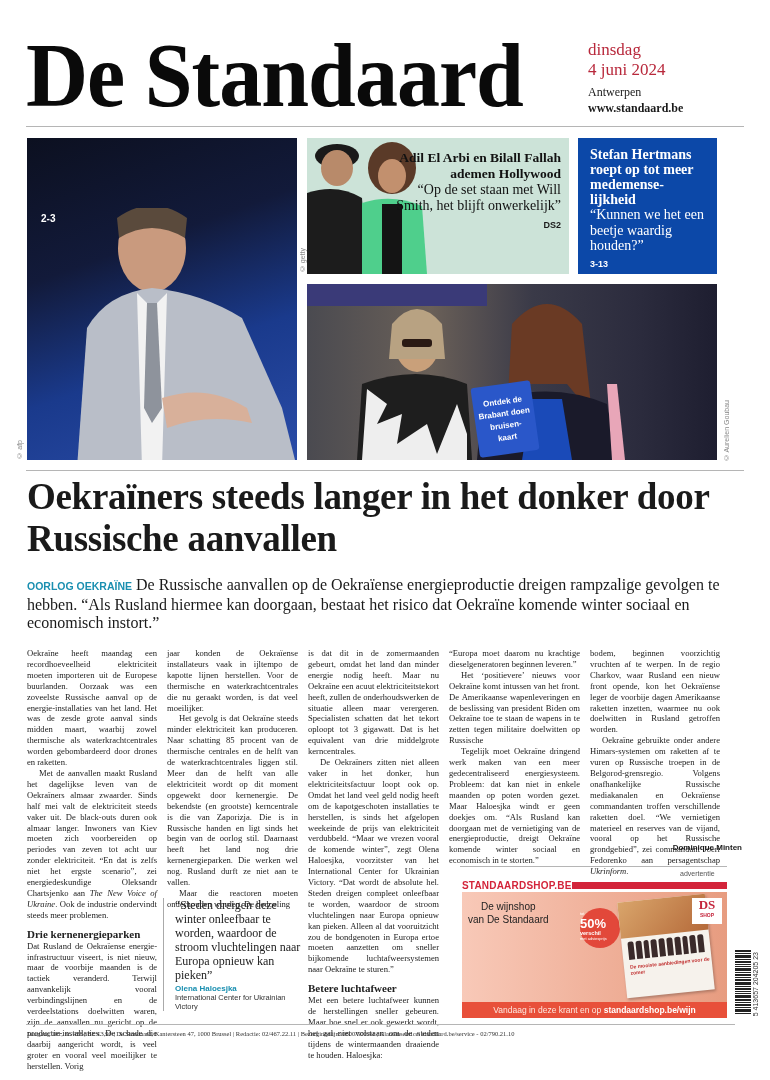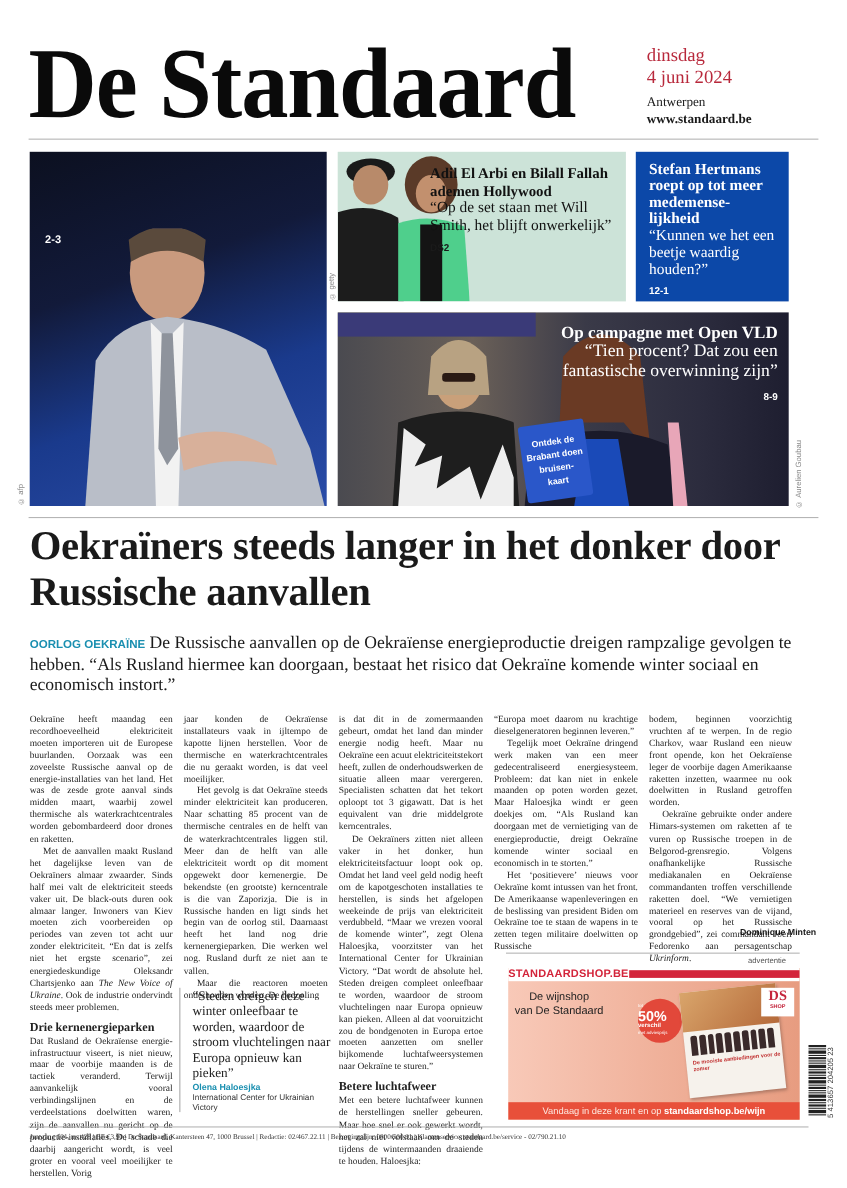--- a/index.html
+++ b/index.html
@@ -26,21 +26,21 @@
     background: linear-gradient(160deg, #0c1020 0%, #121a3a 35%, #1a3a8c 65%, #2a4ca8 100%); }
   .teaser-left .headline { position: absolute; left: 14px; top: 10px; width: 250px; color: #fff;
     font-family: "Liberation Serif", serif; font-weight: bold; font-size: 19px; line-height: 21px; }
   .teaser-left .pages { position: absolute; left: 14px; top: 75px; color: #fff;
     font-family: "Liberation Sans", sans-serif; font-weight: bold; font-size: 10px; }
   .teaser-left .person { position: absolute; left: 40px; top: 70px; width: 230px; height: 260px; }
   .credit { font-family: "Liberation Sans", sans-serif; font-size: 7px; color: #888;
     writing-mode: vertical-rl; transform: rotate(180deg); position: absolute; }
 
   .teaser-mid { left: 307px; top: 138px; width: 262px; height: 136px; overflow: hidden; background: #cce3d8; }
-  .teaser-mid .text { position: absolute; right: 8px; top: 12px; width: 170px; text-align: left;
+  .teaser-mid .text { position: absolute; right: 8px; top: 12px; width: 170px; text-align: right;
     font-family: "Liberation Serif", serif; }
   .teaser-mid .title { font-weight: bold; font-size: 13.5px; line-height: 16px; color: #111; }
   .teaser-mid .quote { font-size: 14px; line-height: 16px; color: #111; }
   .teaser-mid .section { font-family: "Liberation Sans", sans-serif; font-weight: bold; font-size: 9px; margin-top: 6px; }
 
   .teaser-right { left: 578px; top: 138px; width: 139px; height: 136px; background: #0c48a8; color: #fff; padding: 9px 12px; }
   .teaser-right .title { font-family: "Liberation Serif", serif; font-weight: bold; font-size: 14px; line-height: 15px; }
   .teaser-right .quote { font-family: "Liberation Serif", serif; font-size: 14px; line-height: 15.5px; }
   .teaser-right .pages { font-family: "Liberation Sans", sans-serif; font-weight: bold; font-size: 9px; margin-top: 5px; }
 
@@ -143,21 +143,21 @@
     <div class="title">Adil El Arbi en Bilall Fallah ademen Hollywood</div>
     <div class="quote">“Op de set staan met Will Smith, het blijft onwerkelijk”</div>
     <div class="section">DS2</div>
   </div>
 </div>
 <div class="credit" style="left:299px; top:248px;">© getty</div>
 
 <div class="abs teaser-right">
   <div class="title">Stefan Hertmans roept op tot meer medemense­lijkheid</div>
   <div class="quote">“Kunnen we het een beetje waardig houden?”</div>
-  <div class="pages">12-1</div>
+  <div class="pages">3-13</div>
 </div>
 
 <div class="abs teaser-wide">
   <svg style="position:absolute;left:0;top:0;" width="410" height="176" viewBox="0 0 410 176">
     <rect x="0" y="0" width="180" height="22" fill="#3a3a78"></rect>
     <ellipse cx="110" cy="60" rx="22" ry="28" fill="#c9a07a"></ellipse>
     <path d="M85 40 Q110 10 135 40 L138 75 L82 75 Z" fill="#b8a282"></path>
     <rect x="95" y="55" width="30" height="8" rx="3" fill="#2a1a14"></rect>
     <path d="M55 100 Q110 80 160 100 L165 176 L50 176 Z" fill="#1e1e1e"></path>
     <path d="M60 105 L80 120 L70 140 L95 130 L90 160 L120 140 L130 170 L150 120 L160 150 L160 176 L55 176 Z" fill="#eeeeee"></path>
@@ -165,25 +165,20 @@
     <path d="M205 40 Q240 0 275 40 L285 130 L260 100 L220 100 L200 130 Z" fill="#6a3a24"></path>
     <path d="M175 120 Q240 95 300 120 L310 176 L170 176 Z" fill="#1a1a2a"></path>
     <path d="M225 115 L255 115 L265 176 L215 176 Z" fill="#1a4ab8"></path>
     <path d="M300 100 L310 100 L318 176 L305 176 Z" fill="#e8a6b8"></path>
     <rect x="168" y="100" width="60" height="70" rx="3" fill="#2a57c9" transform="rotate(-8 198 135)"></rect>
     <text x="198" y="120" font-family="Liberation Sans, sans-serif" font-size="8" font-weight="bold" fill="#fff" text-anchor="middle" transform="rotate(-8 198 135)">Ontdek de</text>
     <text x="198" y="132" font-family="Liberation Sans, sans-serif" font-size="8" font-weight="bold" fill="#fff" text-anchor="middle" transform="rotate(-8 198 135)">Brabant doen</text>
     <text x="198" y="144" font-family="Liberation Sans, sans-serif" font-size="8" font-weight="bold" fill="#fff" text-anchor="middle" transform="rotate(-8 198 135)">bruisen-</text>
     <text x="198" y="156" font-family="Liberation Sans, sans-serif" font-size="8" font-weight="bold" fill="#fff" text-anchor="middle" transform="rotate(-8 198 135)">kaart</text>
   </svg>
-  <div class="text">
-    <div class="title">Op campagne met Open VLD</div>
-    <div class="quote">“Tien procent? Dat zou een fantastische overwinning zijn”</div>
-    <div class="pages">8-9</div>
-  </div>
 </div>
 <div class="credit" style="left:723px; top:400px;">© Aurelien Goubau</div>
 
 <div class="abs rule" style="top:470px;"></div>
 
 <div class="abs lead-headline">Oekraïners steeds langer in het donker door Russische aanvallen</div>
 <div class="abs lead-intro">
   <span class="kicker">OORLOG OEKRAÏNE</span><span>De Russische aanvallen op de Oekraïense energieproductie dreigen rampzalige gevolgen te hebben. “Als Rusland hiermee kan doorgaan, bestaat het risico dat Oekraïne komende winter sociaal en economisch instort.”</span>
 </div>
 
@@ -208,22 +203,22 @@
 
 <div class="col" style="left:308px; top:648px; width:131px;">
   <p>is dat dit in de zomermaanden gebeurt, omdat het land dan minder energie nodig heeft. Maar nu Oekraïne een acuut elektriciteitstekort heeft, zullen de onderhoudswerken de situatie alleen maar verergeren. Specialisten schatten dat het tekort oploopt tot 3 gigawatt. Dat is het equivalent van drie middelgrote kerncentrales.</p>
   <p class="ind">De Oekraïners zitten niet alleen vaker in het donker, hun elektriciteitsfactuur loopt ook op. Omdat het land veel geld nodig heeft om de kapotgeschoten installaties te herstellen, is sinds het afgelopen weekeinde de prijs van elektriciteit verdubbeld. “Maar we vrezen vooral de komende winter”, zegt Olena Haloesjka, voorzitster van het International Center for Ukrainian Victory. “Dat wordt de absolute hel. Steden dreigen compleet onleefbaar te worden, waardoor de stroom vluchtelingen naar Europa opnieuw kan pieken. Alleen al dat vooruitzicht zou de bondgenoten in Europa ertoe moeten aanzetten om sneller bijkomende luchtafweersystemen naar Oekraïne te sturen.”</p>
   <div class="subhead">Betere luchtafweer</div>
   <p>Met een betere luchtafweer kunnen de herstellingen sneller gebeuren. Maar hoe snel er ook gewerkt wordt, het zal niet volstaan om de steden tijdens de wintermaanden draaiende te houden. Haloesjka:</p>
 </div>
 
 <div class="col" style="left:449px; top:648px; width:131px;">
   <p>“Europa moet daarom nu krachtige dieselgeneratoren beginnen leveren.”</p>
+  <p class="ind">Het ‘positievere’ nieuws voor Oekraïne komt intussen van het front. De Amerikaanse wapenleveringen en de beslissing van president Biden om Oekraïne toe te staan de wapens in te zetten tegen militaire doelwitten op Russische</p>
   <p class="ind">Tegelijk moet Oekraïne dringend werk maken van een meer gedecentraliseerd energiesysteem. Probleem: dat kan niet in enkele maanden op poten worden gezet. Maar Haloesjka windt er geen doekjes om. “Als Rusland kan doorgaan met de vernietiging van de energieproductie, dreigt Oekraïne komende winter sociaal en economisch in te storten.”</p>
-  <p class="ind">Het ‘positievere’ nieuws voor Oekraïne komt intussen van het front. De Amerikaanse wapenleveringen en de beslissing van president Biden om Oekraïne toe te staan de wapens in te zetten tegen militaire doelwitten op Russische</p>
 </div>
 
 <div class="col" style="left:590px; top:648px; width:130px;">
   <p>bodem, beginnen voorzichtig vruchten af te werpen. In de regio Charkov, waar Rusland een nieuw front opende, kon het Oekraïense leger de voorbije dagen Amerikaanse raketten inzetten, waarmee nu ook doelwitten in Rusland getroffen worden.</p>
   <p class="ind"><span>Oekraïne gebruikte onder andere Himars-systemen om raketten af te vuren op Russische troepen in de Belgorod-grensregio. Volgens onafhankelijke Russische mediakanalen en Oekraïense commandanten troffen verschillende raketten doel. “We vernietigen materieel en reserves van de vijand, vooral op het Russische grondgebied”, zei commandant Joeri Fedorenko aan persagentschap</span> <i>Ukrinform</i><span>.</span></p>
 </div>
 <div class="byline">Dominique Minten</div>
 
 <div class="abs rule" style="left:460px; right:43px; top:866px;"></div>
 

